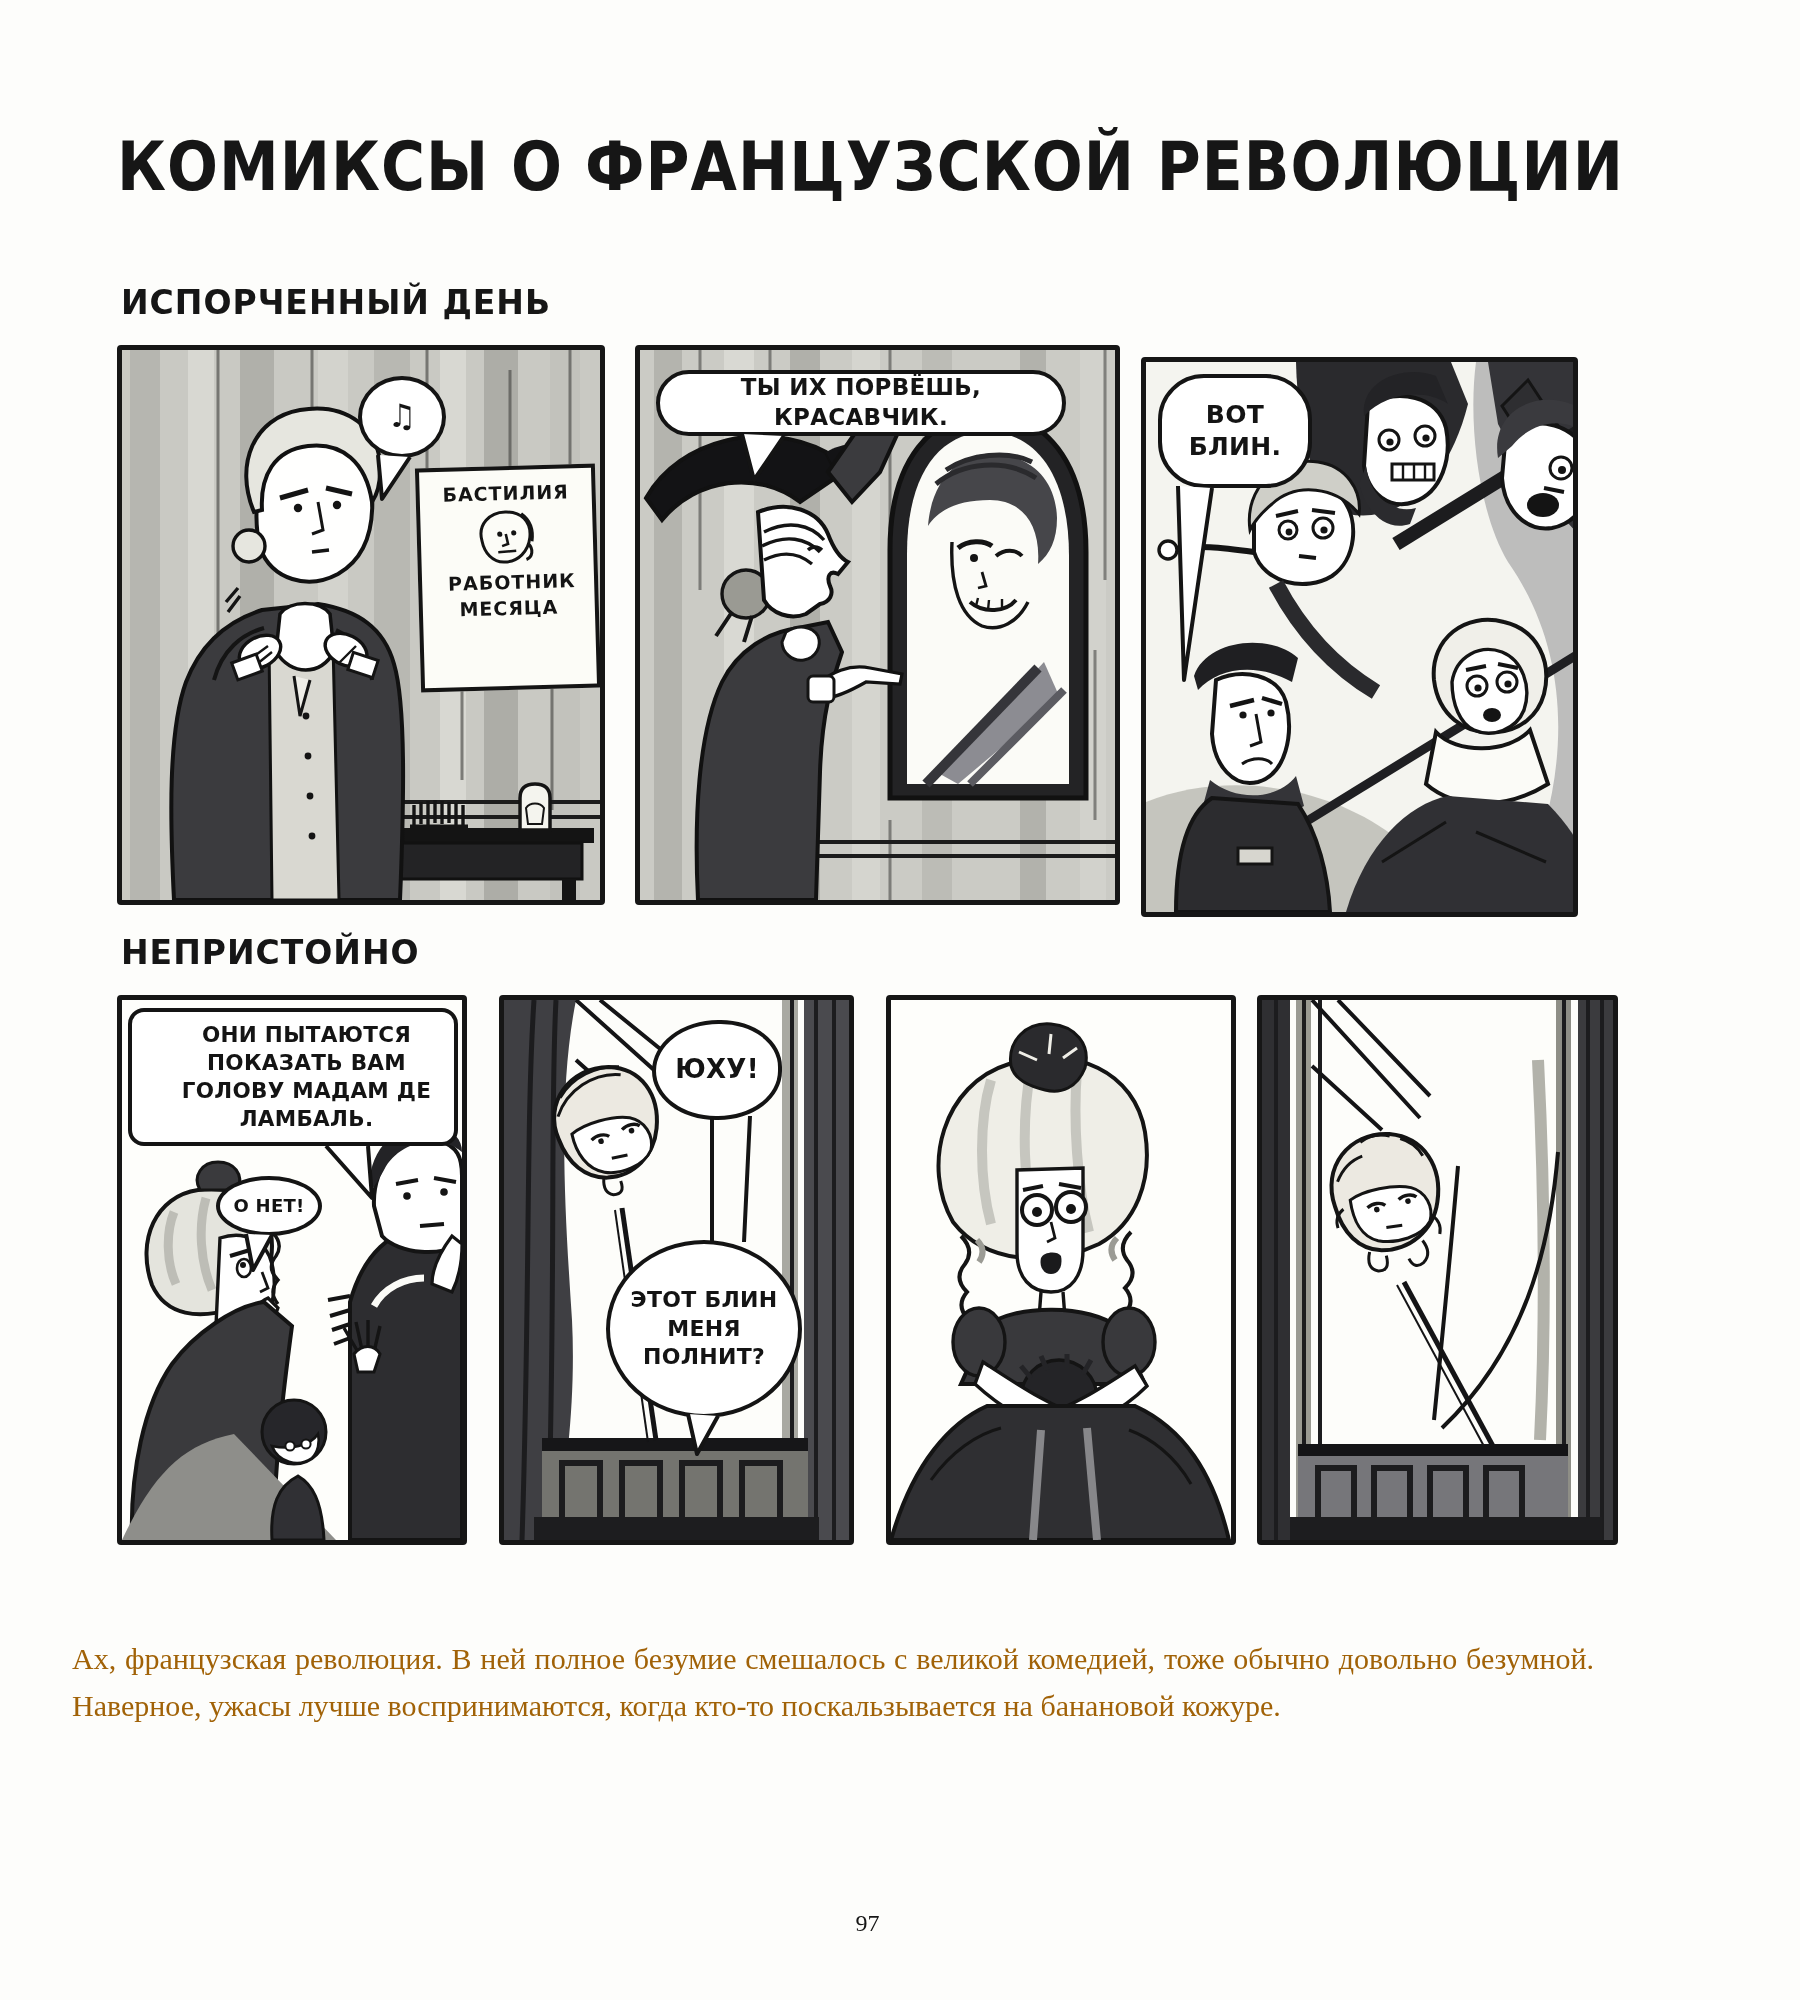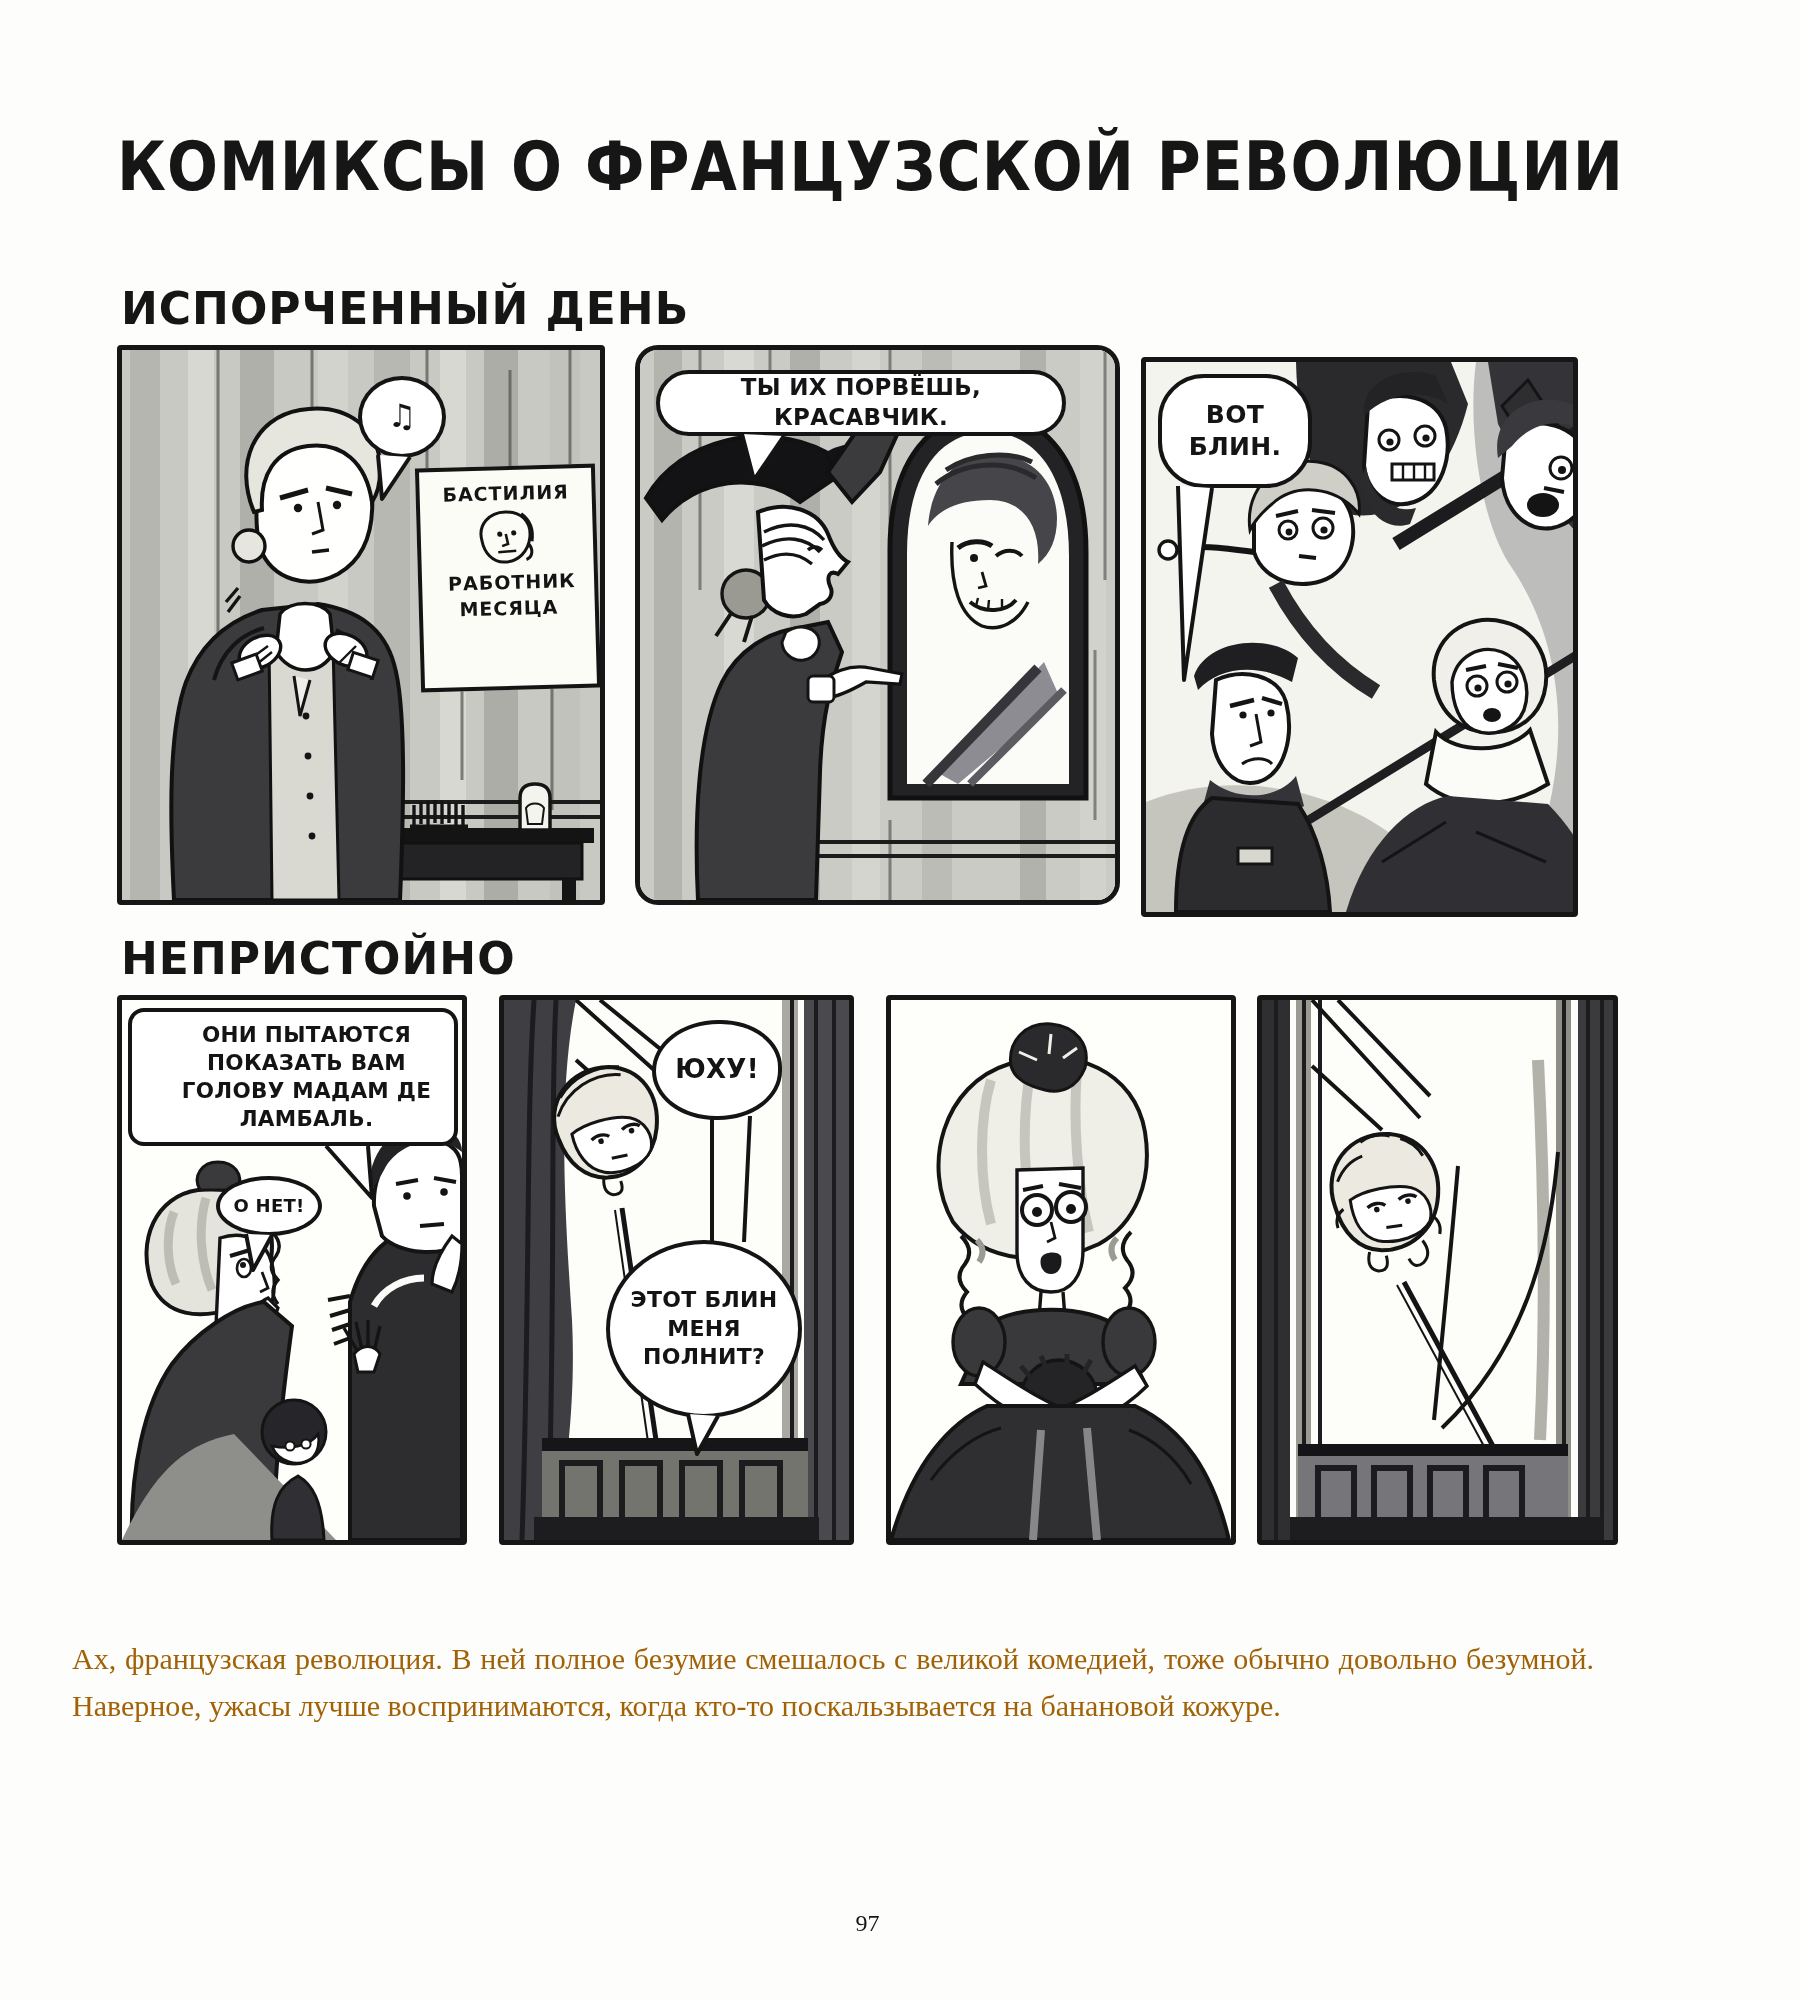--- a/index.html
+++ b/index.html
@@ -8,21 +8,21 @@
     background:#fdfdfb;overflow:hidden;
     font-family:"DejaVu Sans",sans-serif;color:#161616;
   }
   .abs{position:absolute;}
   
   .title{
     left:117px;top:126px;width:1501px;text-align:center;
     font-size:60px;font-weight:800;letter-spacing:1px;
     transform:scaleY(1.14);transform-origin:top center;white-space:nowrap;
   }
-  .strip-label{font-size:44px;font-weight:700;letter-spacing:1px;left:121px;}
+  .strip-label{font-size:33px;font-weight:700;letter-spacing:1px;left:121px;}
   .strip-label.s1{top:283px;}
   .strip-label.s2{top:933px;}
   
   .panel{
     position:absolute;box-sizing:border-box;background:#fff;
     border:5px solid #161616;border-radius:4px;overflow:hidden;
   }
   .panel svg.art{position:absolute;left:0;top:0;z-index:1;}
   
   .bubble{
@@ -126,21 +126,21 @@
       <path d="M14,36 C10,20 22,8 38,8 C54,8 64,18 62,34 C60,48 50,58 36,58 C24,58 16,48 14,36 Z" fill="none" stroke="#141414" stroke-width="3"></path>
       <path d="M54,10 C62,16 66,26 64,38 M60,40 C66,46 64,54 58,56" fill="none" stroke="#141414" stroke-width="3"></path>
       <circle cx="32" cy="30" r="2.6" fill="#141414"></circle>
         <circle cx="46" cy="29" r="2.6" fill="#141414"></circle>
       <path d="M38,30 L40,40 L34,42 M30,48 L48,47" stroke="#141414" stroke-width="2.6" fill="none"></path>
     </svg>
     <div class="psub">РАБОТНИК МЕСЯЦА</div>
   </div>
 </div>
 
-<div class="panel" style="left:635px;top:345px;width:485px;height:560px;border-radius:23px;">
+<div class="panel" style="left:635px;top:345px;width:485px;height:560px;">
   <svg class="art" width="475" height="550" viewBox="0 0 475 550">
     <rect width="475" height="550" fill="#cbcbc5"></rect>
     <rect x="14" width="28" height="550" fill="#b4b4ae"></rect>
       <rect x="84" width="30" height="550" fill="#d9d9d3"></rect>
     <rect x="150" width="30" height="550" fill="#b0b0aa"></rect>
       <rect x="212" width="28" height="550" fill="#d5d5cf"></rect>
     <rect x="282" width="30" height="550" fill="#bcbcb6"></rect>
       <rect x="380" width="26" height="550" fill="#b2b2ac"></rect>
     <rect x="440" width="26" height="550" fill="#d2d2cc"></rect>
     <path d="M60,0 V240 M130,0 V120 M250,0 V180 M465,0 V230 M455,300 V470 M250,470 V550" stroke="#4a4a46" stroke-width="3" opacity=".6" fill="none"></path>

